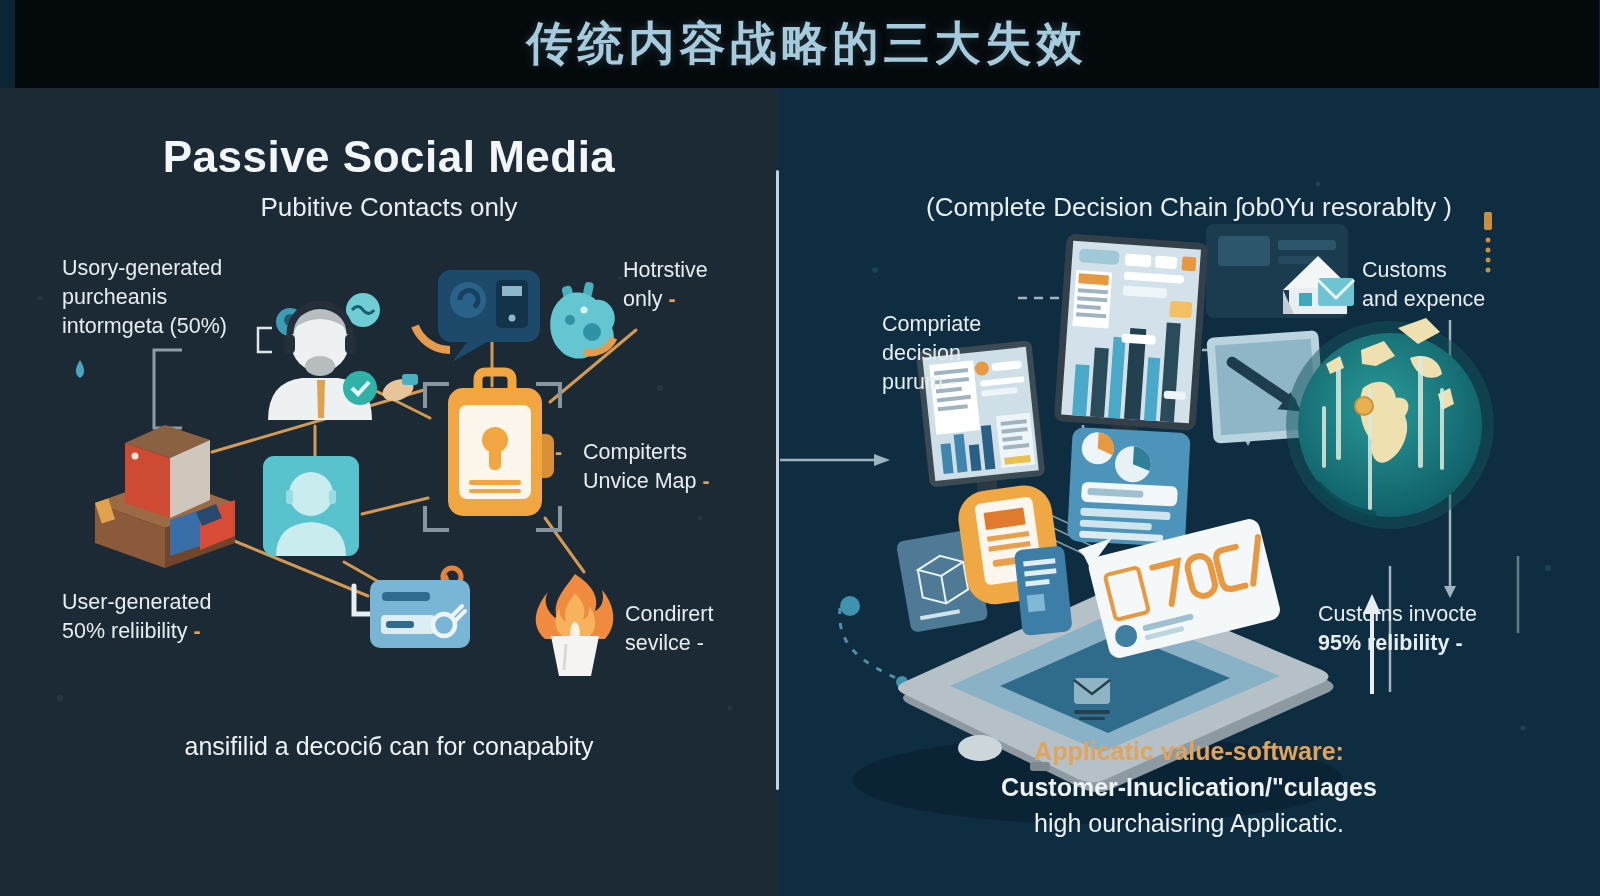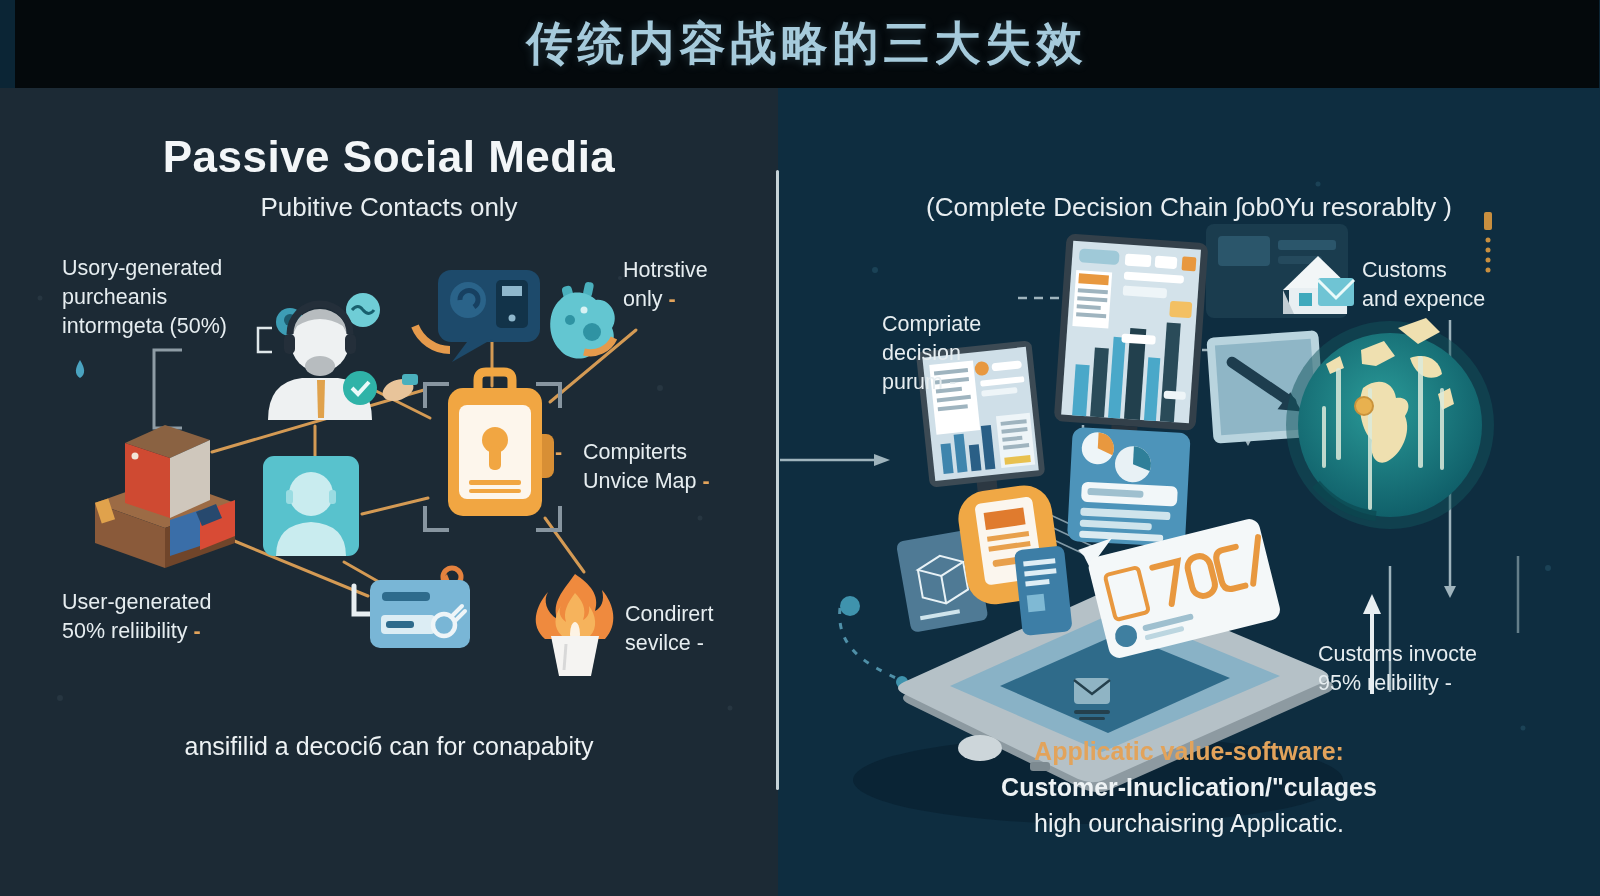--- a/index.html
+++ b/index.html
@@ -21,21 +21,21 @@
              background:#c6d3d8; border-radius:2px; z-index:9; }
 
   .illu { position:absolute; left:0; top:0; width:100%; height:100%; }
 
   .p-title { position:absolute; left:0; width:100%; text-align:center; top:44px;
              font-size:44px; font-weight:800; color:#f3f6f8; letter-spacing:.5px; z-index:3; }
   .p-sub   { position:absolute; left:0; width:100%; text-align:center; top:104px;
              font-size:26px; font-weight:400; color:#e8eef1; z-index:3; }
 
   .label { position:absolute; font-size:21.5px; line-height:29px; color:#e6edf0; z-index:4; }
-  .label .b { font-weight:400; }
+  .label .b { font-weight:700; }
   .dash-o { color:#e2a35b; font-weight:700; }
   .dash-hang { position:absolute; left:-28px; top:0; }
 
   .footer { position:absolute; left:0; width:100%; text-align:center;
             font-size:25px; line-height:36px; color:#edf2f4; z-index:4; }
   .accent   { color:#e2a35b; }
   .accent-b { color:#e2a35b; font-weight:700; }
   .fw       { font-weight:700; }
 </style>
 </head>
@@ -462,21 +462,21 @@
       <div>Compriate</div>
       <div>decision</div>
       <div>purum -</div>
     </div>
 
     <div class="label" style="left:584px; top:168px;">
       <div>Customs</div>
       <div>and expence</div>
     </div>
 
-    <div class="label" style="left:540px; top:512px;margin-top:40px;">
+    <div class="label" style="left:540px; top:512px;">
       <div>Customs invocte</div>
       <div class="b">95% relibility -</div>
     </div>
 
     <div class="footer" style="top:645px;">
       <div class="accent-b">Applicatic value-software:</div>
       <div class="fw">Customer-Inuclication/"culages</div>
       <div>high ourchaisring Applicatic.</div>
     </div>
   </div>

